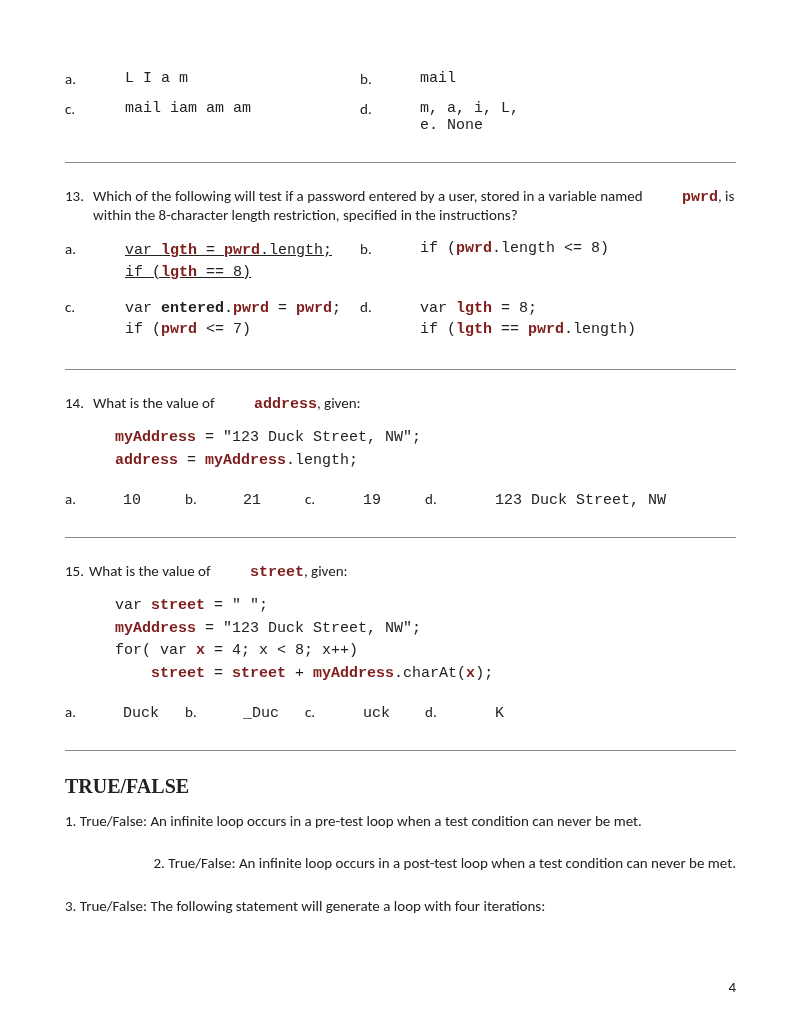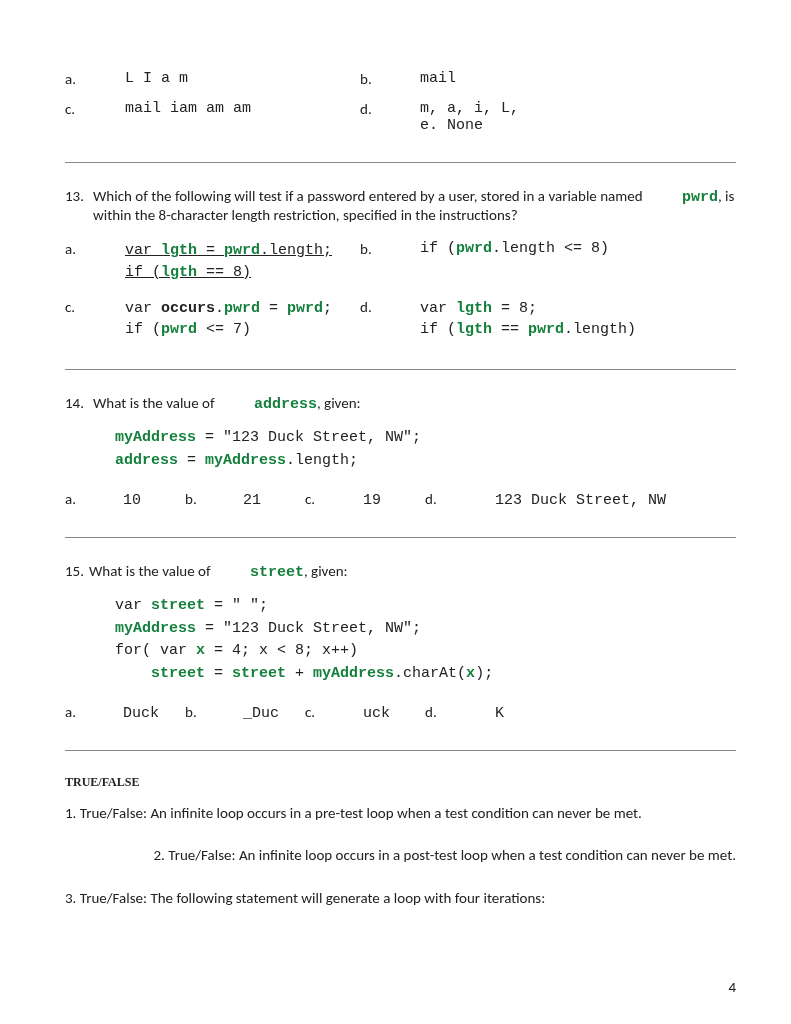--- a/index.html
+++ b/index.html
@@ -10,32 +10,32 @@
     background: #fff;
     font-family: Calibri, "Segoe UI", Arial, sans-serif;
     font-size: 15px;
     color: #222;
     position: relative;
   }
   .page {
     padding: 70px 55px 40px 65px;
   }
   .mono { font-family: "Courier New", monospace; font-size: 15px; margin-left: 36px; }
-  .kw { color: #15803d; font-weight: bold; }
+  .kw { color: #7f1d1d; font-weight: bold; }
   .bold { font-weight: bold; }
   .lbl { width: 24px; }
   hr.sep {
     border: none;
     border-top: 1px solid #888;
     margin: 28px 0 24px 0;
   }
   .qrow { display: flex; margin-bottom: 8px; }
   .qnum { width: 28px; flex-shrink: 0; }
   .qtext { flex: 1; }
-  .section-title { font-weight: bold; font-family: Georgia, "Times New Roman", serif; font-size: 12px; margin: 6px 0 14px 0; }
+  .section-title { font-weight: bold; font-family: Georgia, "Times New Roman", serif; font-size: 20px; margin: 6px 0 14px 0; }
   .tf-item { margin: 0 0 24px 0; }
   .pagenum { position: absolute; right: 55px; bottom: 28px; font-size: 15px; }
   .codeblock { margin: 14px 0 18px 50px; line-height: 1.5; }
   .optrow { display: flex; margin-bottom: 10px; }
   .optcell { display: flex; }
   .optcell .lbl { width: 24px; }
   .inline-opts { display: flex; }
   .inline-opts .opt { display: flex; align-items: baseline; }
   .inline-opts .lbl { width: 22px; }
 </style>
@@ -92,21 +92,21 @@
         <div class="lbl">b.</div>
         <div class="mono">
           <span>if (</span><span class="kw">pwrd</span><span>.length &lt;= 8)</span>
         </div>
       </div>
     </div>
     <div class="optrow">
       <div class="optcell" style="width:295px; align-items:flex-start;">
         <div class="lbl">c.</div>
         <div class="mono" style="line-height:1.45;">
-          <div><span>var </span><span class="bold">occurs</span><span>.</span><span class="kw">pwrd</span><span> = </span><span class="kw">pwrd</span><span>;</span></div>
+          <div><span>var </span><span class="bold">entered</span><span>.</span><span class="kw">pwrd</span><span> = </span><span class="kw">pwrd</span><span>;</span></div>
           <div><span>if (</span><span class="kw">pwrd</span><span> &lt;= 7)</span></div>
         </div>
       </div>
       <div class="optcell" style="align-items:flex-start;">
         <div class="lbl">d.</div>
         <div class="mono" style="line-height:1.45;">
           <div><span>var </span><span class="kw">lgth</span><span> = 8;</span></div>
           <div><span>if (</span><span class="kw">lgth</span><span> == </span><span class="kw">pwrd</span><span>.length)</span></div>
         </div>
       </div>

